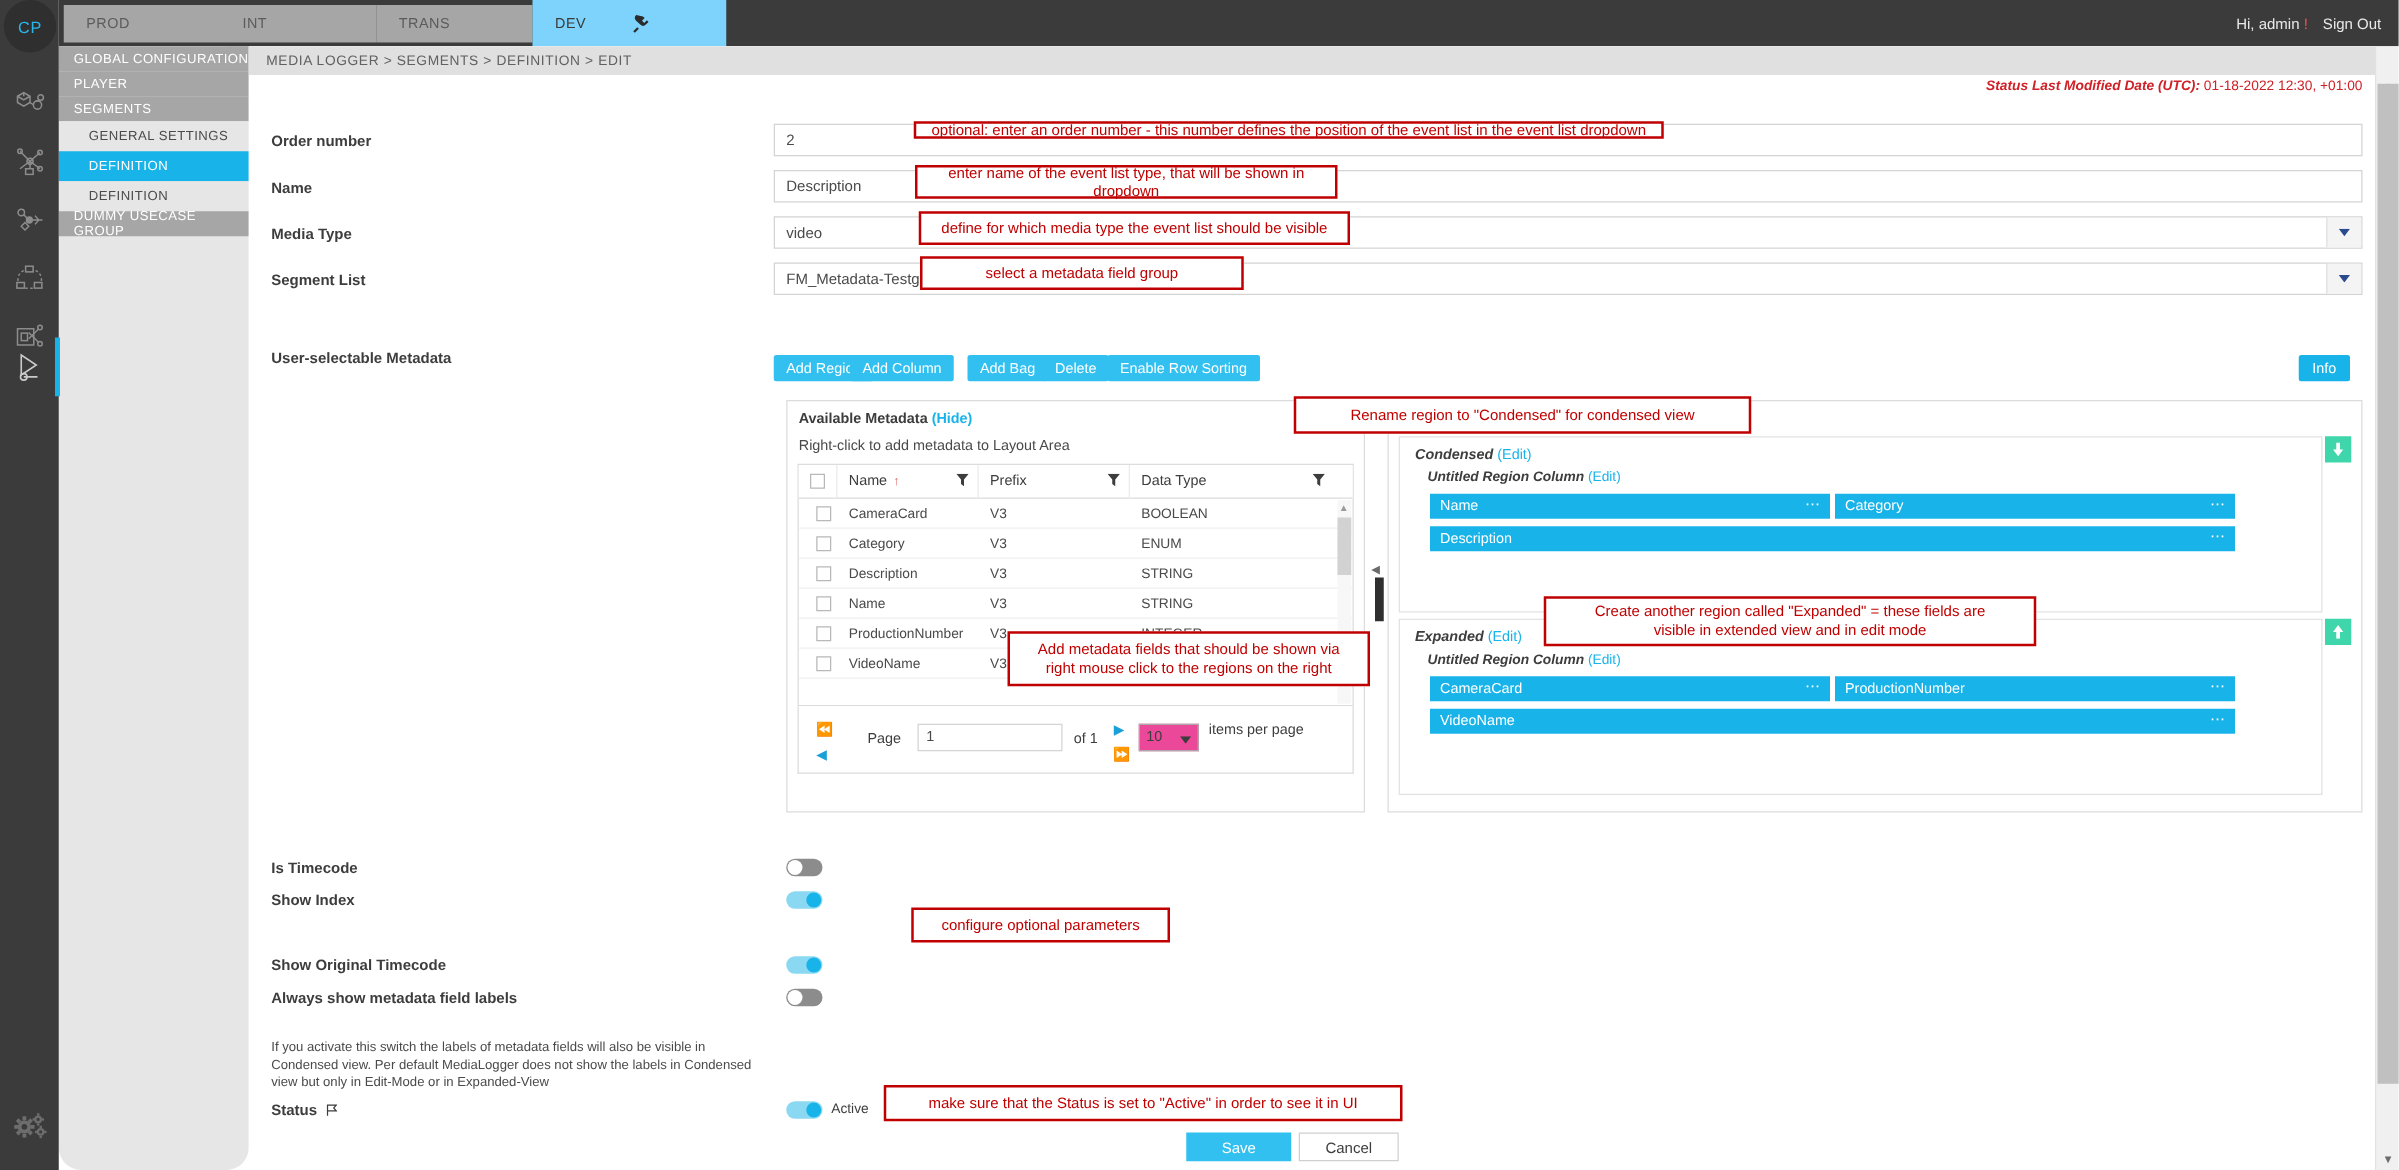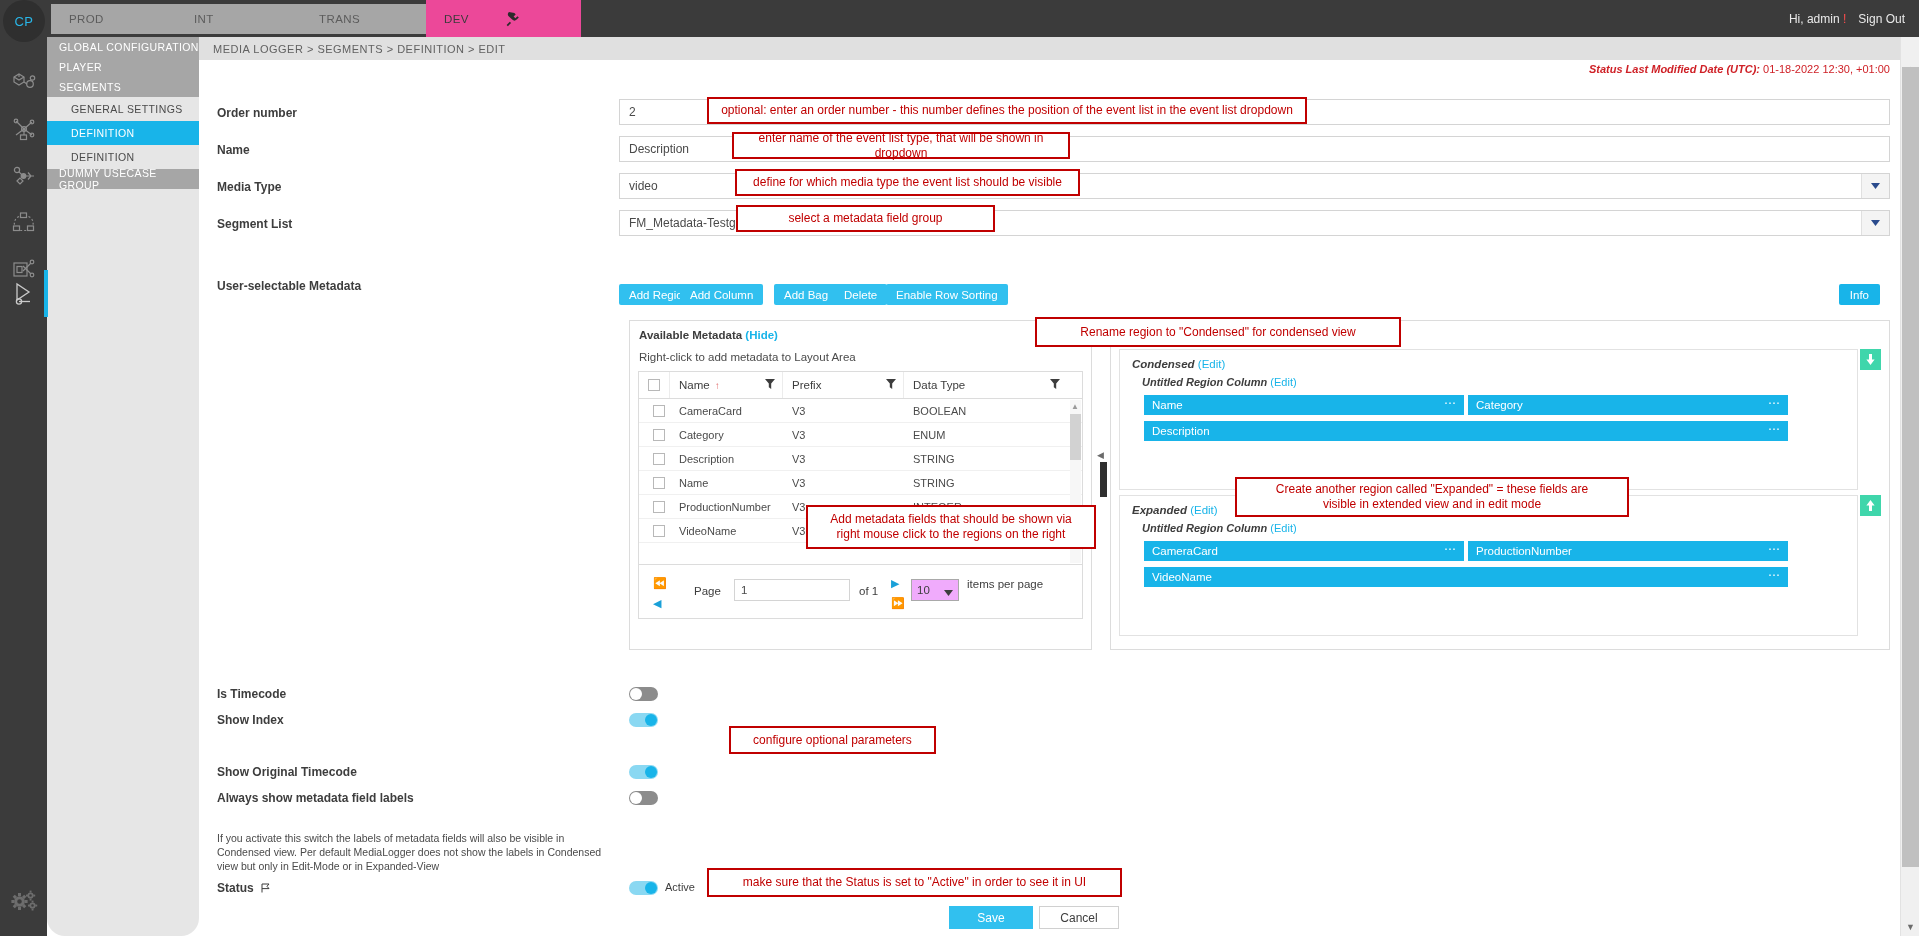--- a/index.html
+++ b/index.html
@@ -41,21 +41,21 @@
     position:absolute; left:47px; top:0; right:0; height:37px;
     background:#3b3b3b;
   }
   .env-tab {
     position:absolute; top:4px; height:30px; width:125px;
     background:#a6a6a6; color:#5c5c5c; font-size:11.5px;
     display:flex; align-items:center; padding-left:18px; letter-spacing:.4px;
     cursor:pointer;
   }
   .env-tab.active {
-    background:#ec4899; color:#3b3b3b; top:0; height:37px; width:155px;
+    background:#7dd3fc; color:#3b3b3b; top:0; height:37px; width:155px;
   }
   #plug-icon {
     position:absolute; top:8px; left:455px; width:22px; height:22px;
     display:flex; align-items:center; justify-content:center;
   }
   #user-area {
     position:absolute; right:14px; top:0; height:37px;
     display:flex; align-items:center; gap:12px;
     color:#e9e9e9; font-size:12px;
   }
@@ -199,21 +199,21 @@
   .pg-arrow { position:absolute; color:#19a0d8; font-size:11px; cursor:pointer; }
   #pg-page-lbl { position:absolute; left:55px; top:20px; font-size:11.5px; color:#3d3d3d; }
   #pg-input {
     position:absolute; left:95px; top:14px; width:116px; height:22px;
     border:1px solid #d4d4d4; background:#fff; font-size:11.5px; color:#4a4a4a;
     display:flex; align-items:center; padding-left:6px;
   }
   #pg-of { position:absolute; left:220px; top:20px; font-size:11.5px; color:#3d3d3d; }
   #pg-select {
     position:absolute; left:272px; top:14px; width:48px; height:22px;
-    border:1px solid #a9a9a9; background:#f0abfc; font-size:11.5px; color:#3d3d3d;
+    border:1px solid #a9a9a9; background:#ec4899; font-size:11.5px; color:#3d3d3d;
     display:flex; align-items:center; padding-left:5px;
   }
   #pg-select .sc { position:absolute; right:5px; top:6px; }
   #pg-ipp { position:absolute; left:328px; top:12px; font-size:11.5px; color:#3d3d3d; line-height:1.25; }
 
   
   .region {
     position:absolute; left:8px; right:31px; border:1px solid #e2e2e2; background:#fff;
   }
   .region-title {
@@ -678,21 +678,21 @@
     </div>
     <div class="toggle on">
         <span class="knob"></span>
       </div>
   </div>
   <div id="active-label">Active</div>
 
   <div id="save-btn">Save</div>
   <div id="cancel-btn">Cancel</div>
 
-  <div class="callout" style="left:508px;top:60px;width:600px;height:27px">optional: enter an order number - this number defines the position of the event list in the event list dropdown</div>
+  <div class="callout" style="left:532px;top:60px;width:600px;height:14px">optional: enter an order number - this number defines the position of the event list in the event list dropdown</div>
   <div class="callout" style="left:533px;top:95px;width:338px;height:27px">enter name of the event list type, that will be shown in dropdown</div>
   <div class="callout" style="left:536px;top:132px;width:345px;height:27px">define for which media type the event list should be visible</div>
   <div class="callout" style="left:537px;top:168px;width:259px;height:27px">select a metadata field group</div>
 
   <div class="callout" style="left:607px;top:468px;width:290px;height:44px;flex-direction:column">
     <span>Add metadata fields that should be shown via</span>
     <span>right mouse click to the regions on the right</span>
   </div>
 
   <div class="callout" style="left:836px;top:280px;width:366px;height:30px">Rename region to "Condensed" for condensed view</div>

